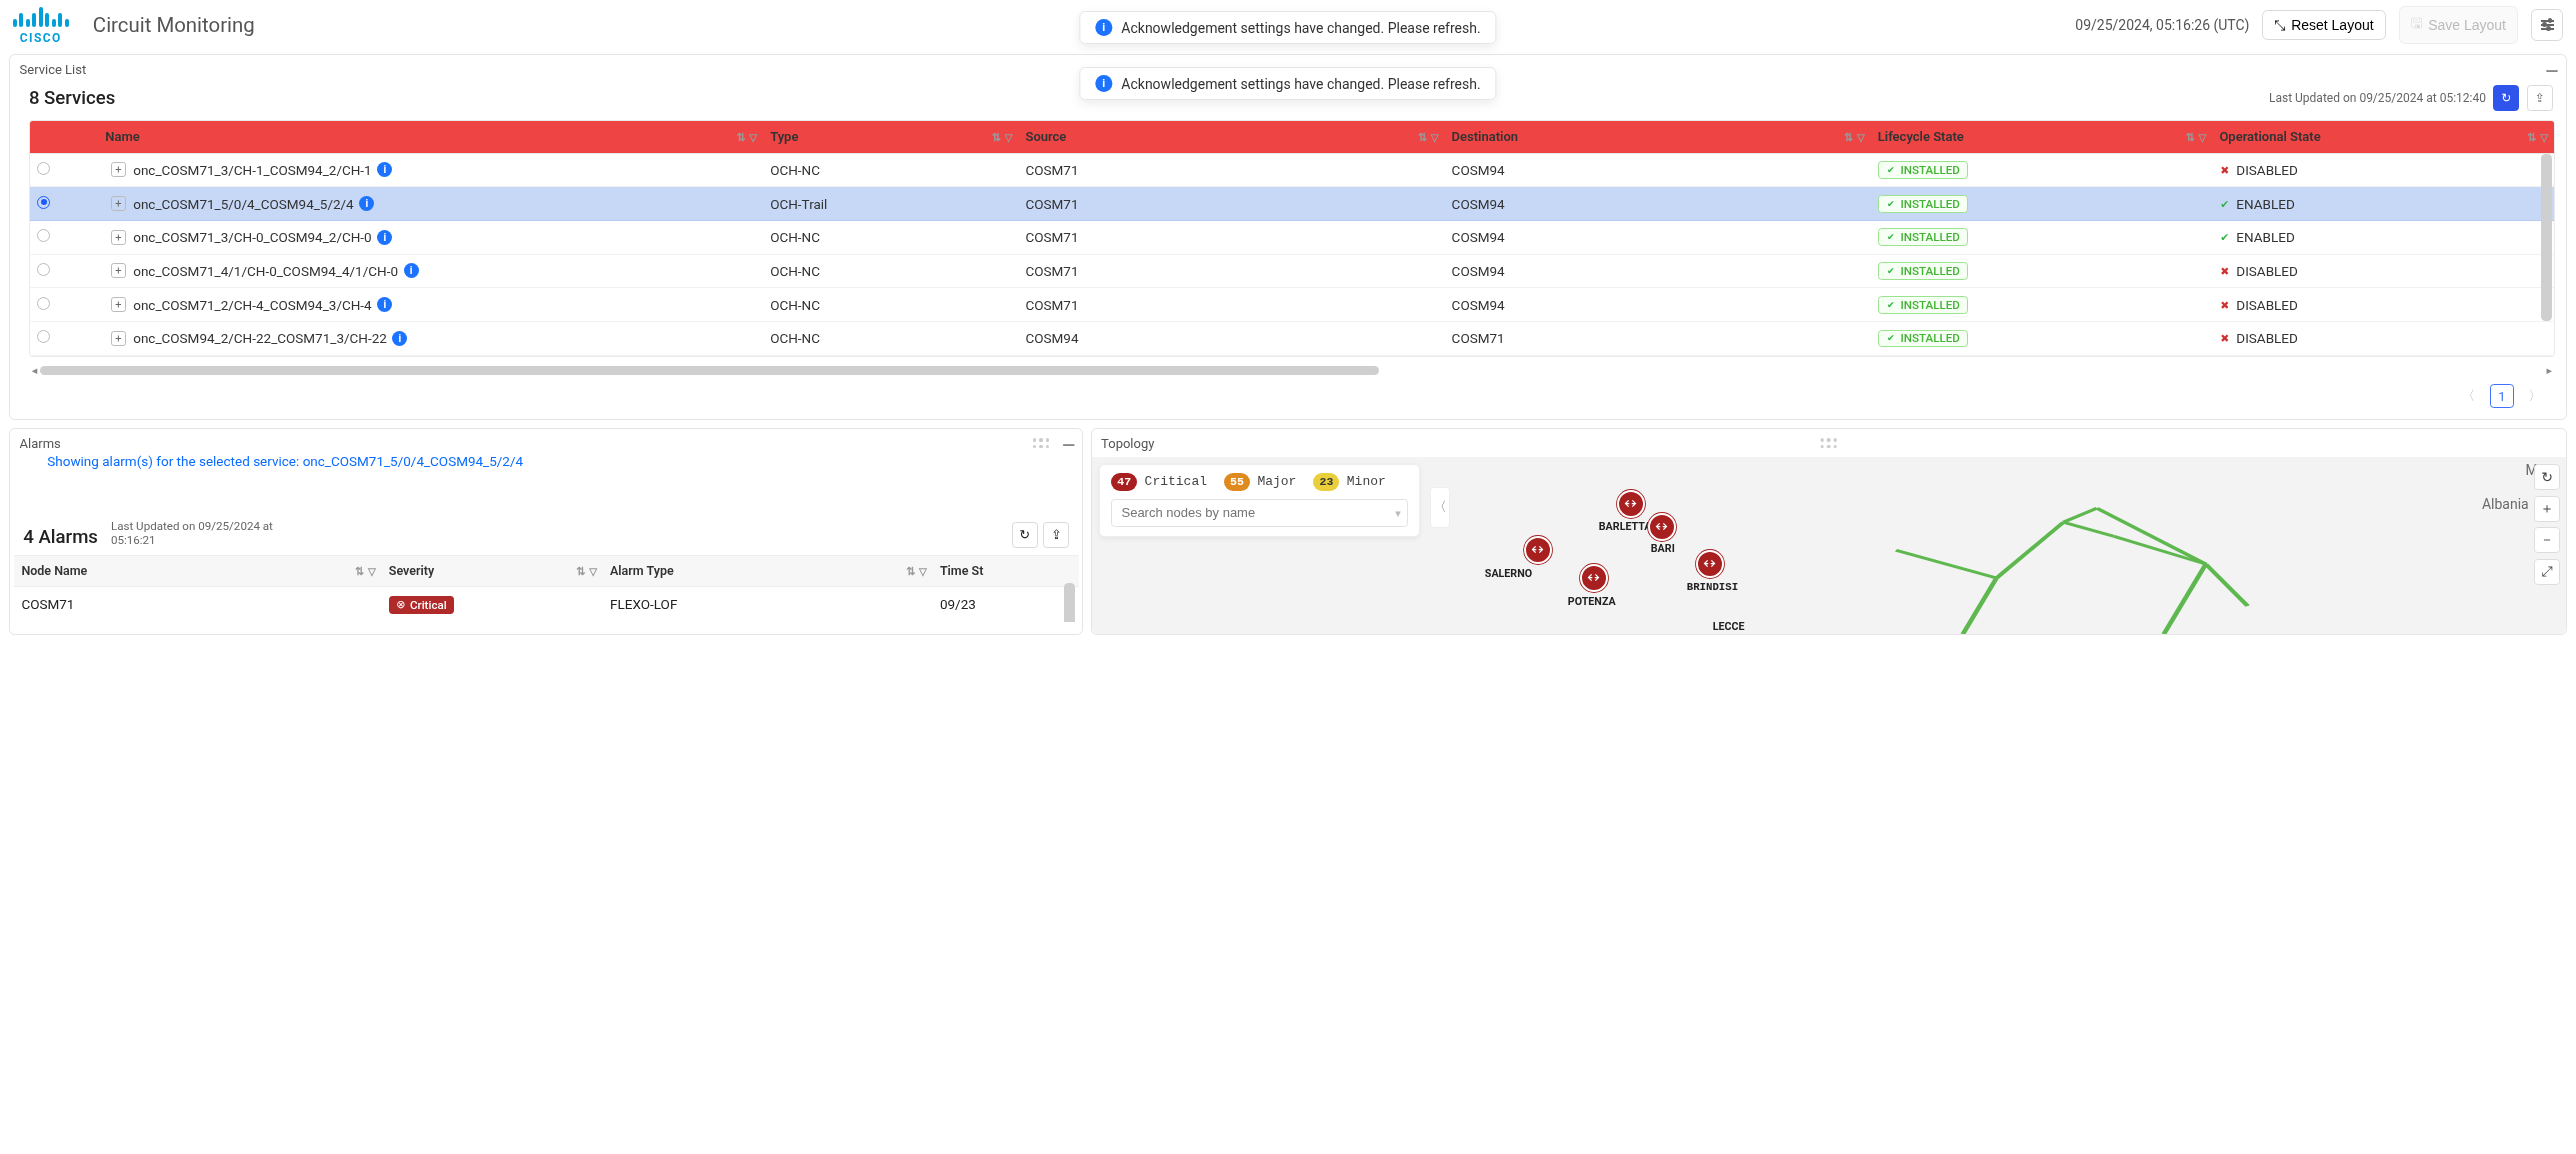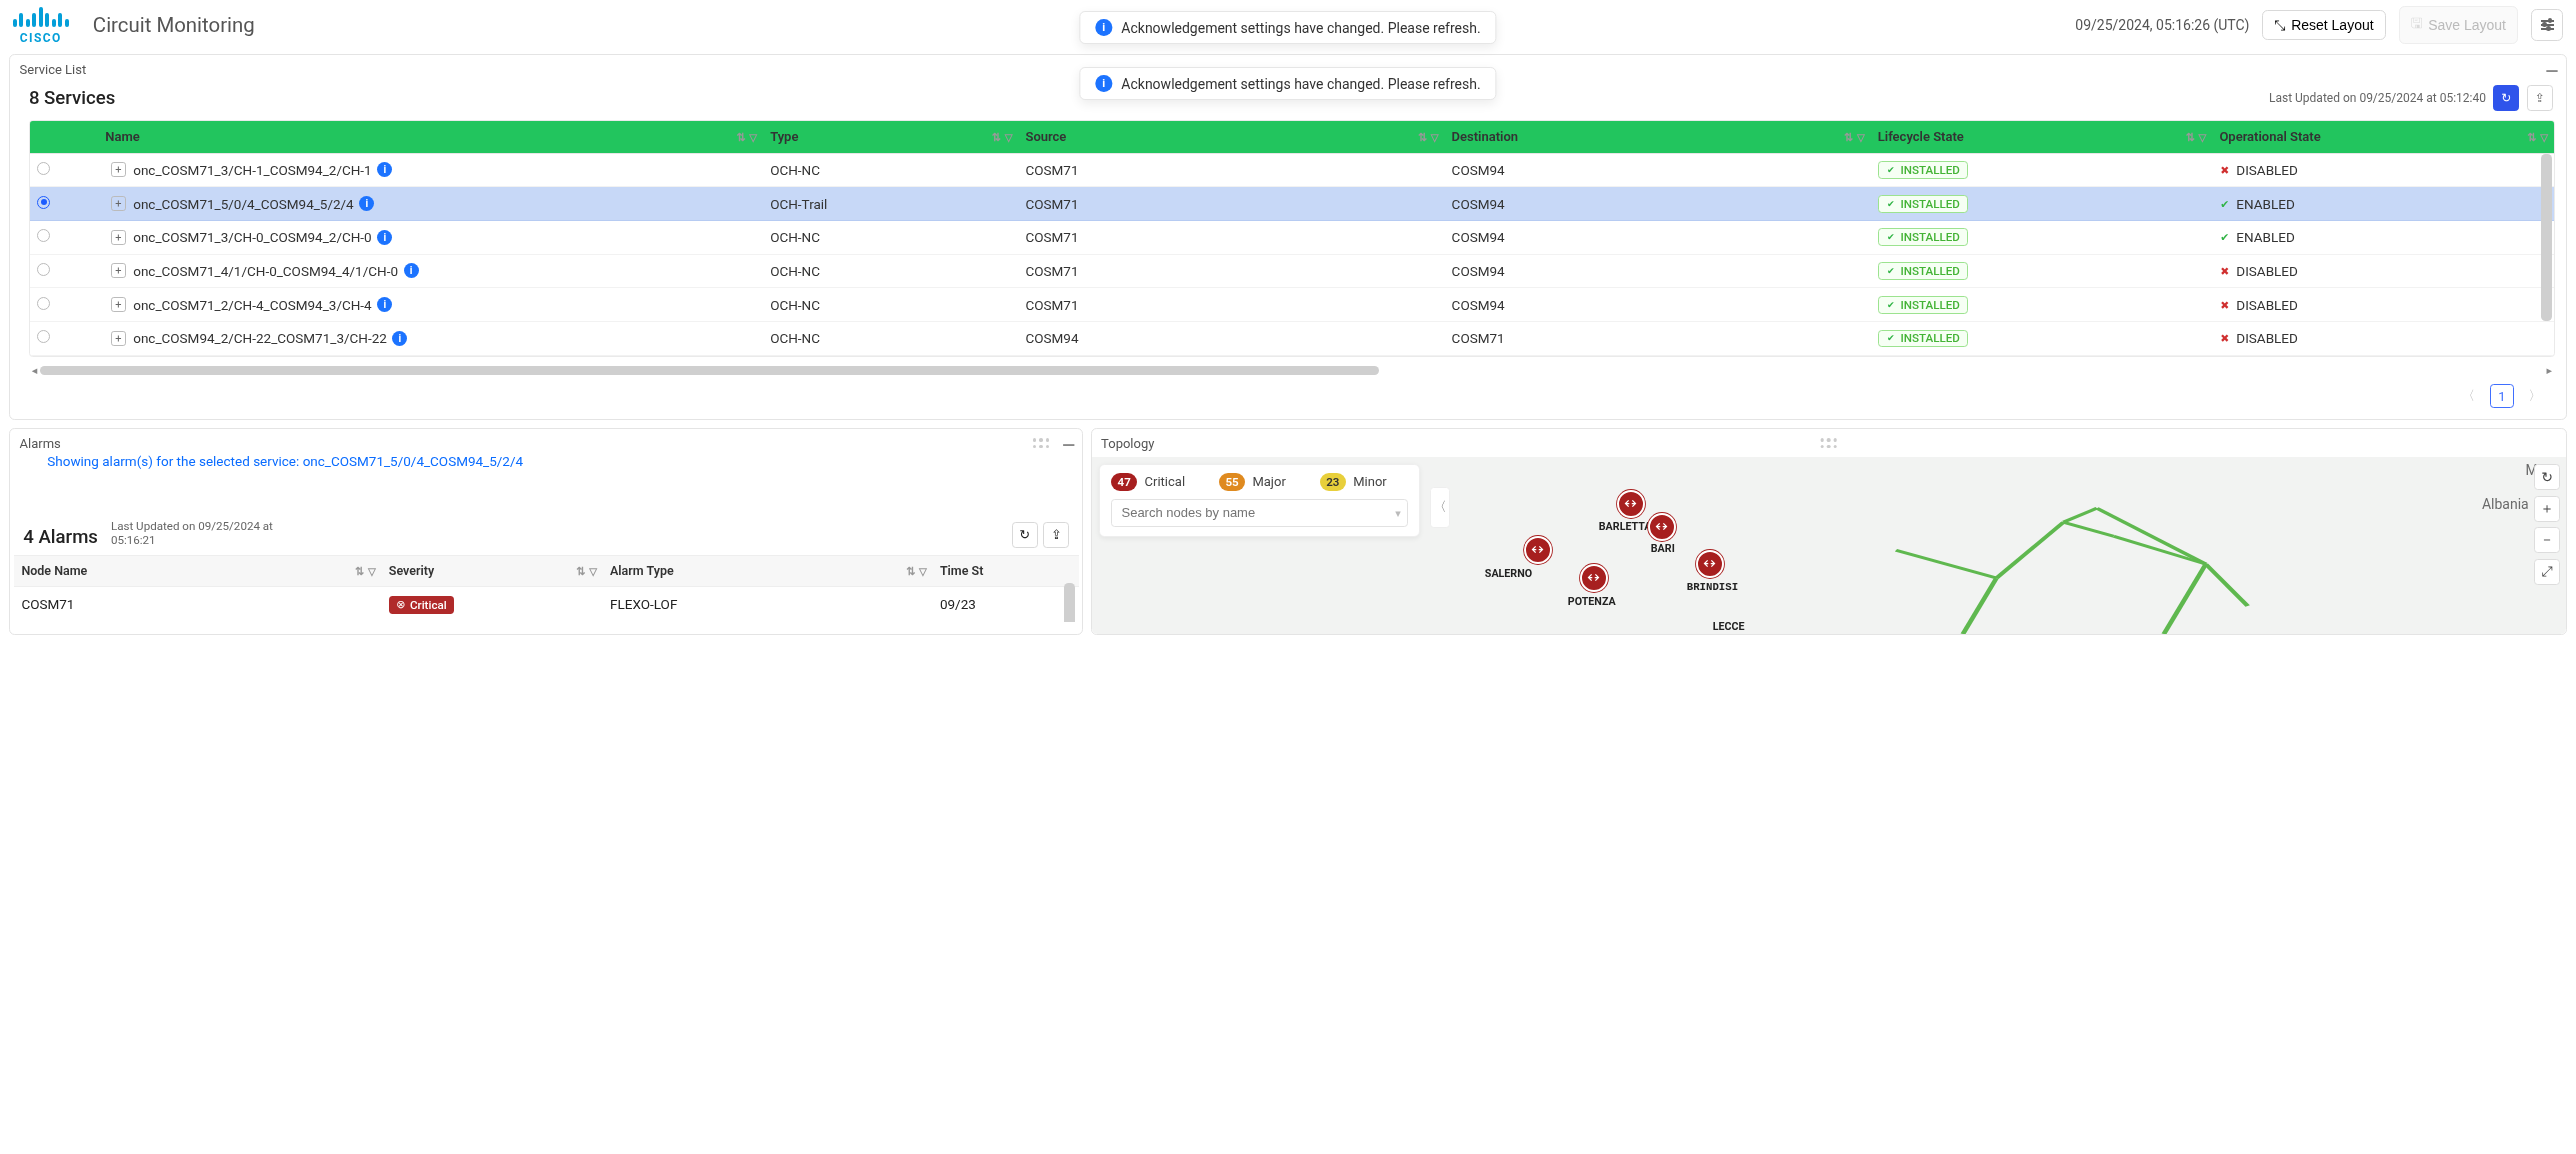--- a/index.html
+++ b/index.html
@@ -63,21 +63,21 @@
   .svc-updated { font-size:12px; color:#666; display:flex; align-items:center; gap:7.4px; }
   .sq-btn {
     width:26px; height:26px; border:0.9px solid #d9d9d9; border-radius:3.7px;
     display:flex; align-items:center; justify-content:center; cursor:pointer; background:#fff;
   }
   .sq-btn.primary { background:#2f54eb; border-color:#2f54eb; color:#fff; }
 
   .table-wrap { position:relative; margin:0 11px 7.4px 18.6px; border:0.9px solid #eaeaea; border-radius:3.7px; overflow:hidden; }
   .svc-table { width:100%; border-collapse:collapse; table-layout:fixed; }
   .svc-table thead th {
-    background:#22c55e; font-weight:600; font-size:13px; color:#333;
+    background:#ef4444; font-weight:600; font-size:13px; color:#333;
     text-align:left; padding:8.4px 7.4px; border-bottom:0.9px solid #e6e6e6;
     position:relative;
   }
   .th-tools { position:absolute; right:5.6px; top:50%; transform:translateY(-50%); display:flex; gap:3.7px; color:#999; font-size:11px; cursor:pointer; }
   .svc-table tbody td { padding:7.4px 7.4px; border-bottom:0.9px solid #f2f2f2; font-size:13.5px; color:#333; white-space:nowrap; overflow:hidden; text-overflow:ellipsis; }
   .svc-table tbody tr.selected { background:#c7d8f7; }
   .svc-table tbody tr.selected td { border-bottom-color:#b6cbf2; }
 
   .radio { width:13px; height:13px; border:1.4px solid #bbb; border-radius:50%; display:inline-block; position:relative; }
   .radio.on { border-color:#1c5cff; }
@@ -132,21 +132,21 @@
   .drag-dots6 { display:grid; grid-template-columns:repeat(3,3.7px); grid-auto-rows:3.7px; gap:2.8px; }
   .drag-dots6 span{width:3.7px;height:3.7px;background:#ccc;border-radius:50%;}
 
   
   .map-area { position:relative; height:177px; background:#f2f3f2; border-radius:0 0 5.6px 5.6px; margin-top:3.7px; overflow:hidden; }
   .legend {
     position:absolute; left:7.4px; top:7.4px; background:#fff; border:0.9px solid #eee; border-radius:5.6px;
     box-shadow:0 1.9px 5.6px rgba(0,0,0,.06); padding:7.4px 11px 9.3px 11px;
     display:flex; flex-direction:column; gap:7.4px; z-index:5;
   }
-  .legend-row { display:flex; gap:34px; }
+  .legend-row { display:flex; gap:17px;font-family:Liberation Mono, monospace; }
   .legend-item { display:flex; align-items:center; gap:7.4px; font-size:13px; color:#444; }
   .count-badge {
     min-width:26px; height:18.6px; padding:0 5.6px; border-radius:9.3px; color:#fff; font-size:11.6px; font-weight:600;
     display:flex; align-items:center; justify-content:center;
   }
   .bg-crit{background:#a71f1f;} .bg-major{background:#df8a1f;} .bg-minor{background:#e8cf3b;color:#333;}
   .legend-search {
     width:297px; height:28px; border:0.9px solid #e2e2e2; border-radius:3.7px; padding:0 24px 0 9.3px;
     font-size:13px; color:#888; background:#fff;
   }

